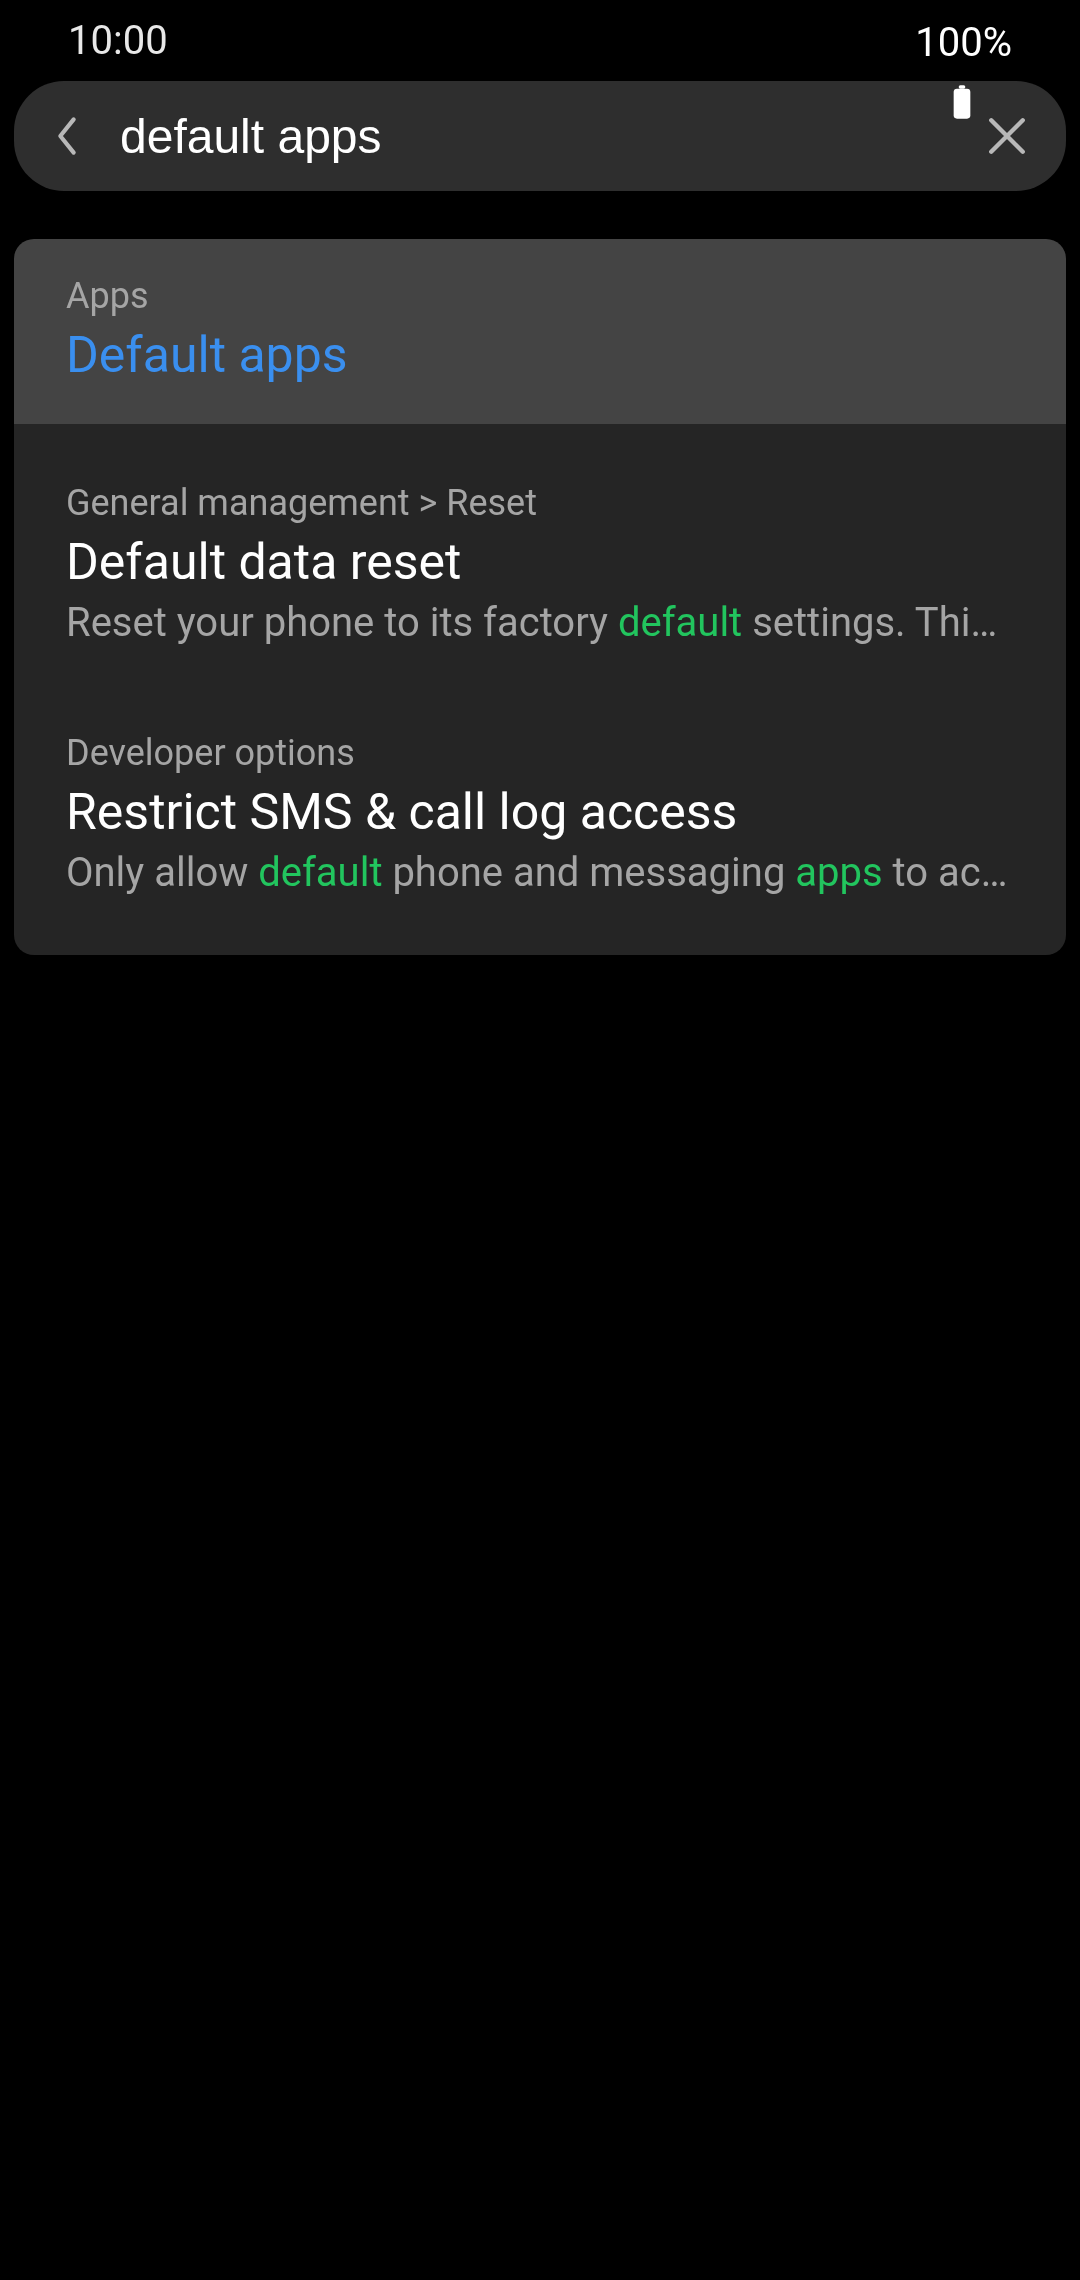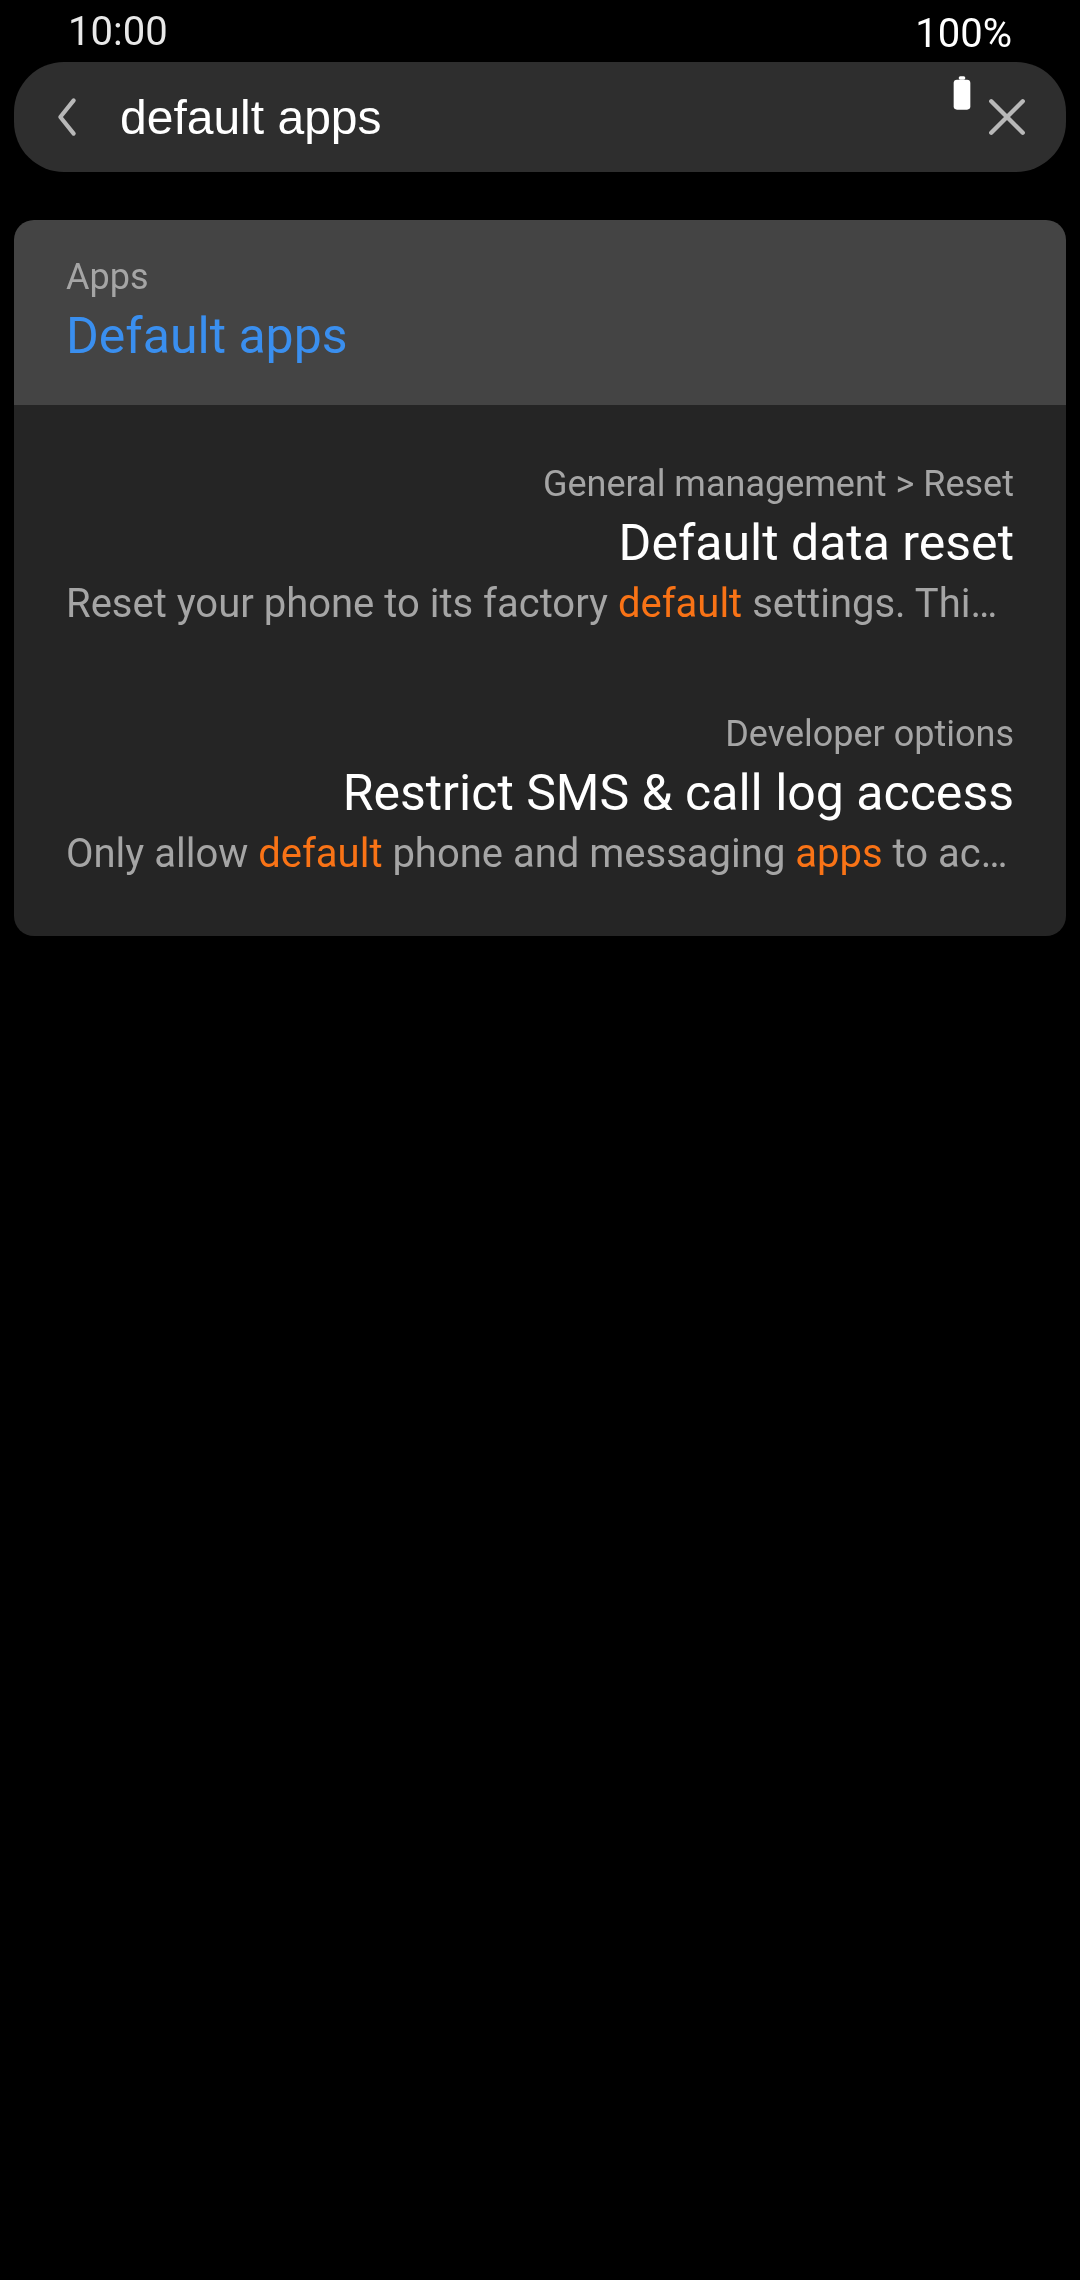--- a/index.html
+++ b/index.html
@@ -13,21 +13,21 @@
       background: #000000;
       font-family: -apple-system, BlinkMacSystemFont, 'Segoe UI', Roboto, sans-serif;
       color: #ffffff;
       overflow: hidden;
     }
     .status-bar {
       display: flex;
       justify-content: space-between;
       align-items: center;
       padding: 28px 68px 28px 68px;
-      height: 62px;
+      height: 81px;
     }
     .status-time {
       font-size: 40px;
       font-weight: 400;
       color: #e8e8e8;
     }
     .status-right {
       display: flex;
       align-items: center;
       gap: 19px;
@@ -83,21 +83,20 @@
       overflow: hidden;
     }
     .result-item {
       padding: 36px 52px;
     }
     .result-item.highlighted {
       background: #444444;
     }
     .result-item.normal {
       background: #252525;
-      text-align: right;
     }
     .breadcrumb {
       font-size: 36px;
       color: #a5a5a5;
       margin-bottom: 6px;
     }
     .result-title {
       font-size: 50px;
       font-weight: 400;
       line-height: 1.3;
@@ -110,21 +109,21 @@
     }
     .result-description {
       font-size: 40px;
       color: #a5a5a5;
       margin-top: 4px;
       white-space: nowrap;
       overflow: hidden;
       text-overflow: ellipsis;
     }
     .highlight {
-      color: #f97316;
+      color: #22c55e;
     }
     .result-item + .result-item {
       padding-top: 42px;
     }
     .result-item:nth-child(2) {
       padding-top: 58px;
       padding-bottom: 32px;
     }
     .result-item:nth-child(3) {
       padding-top: 54px;

